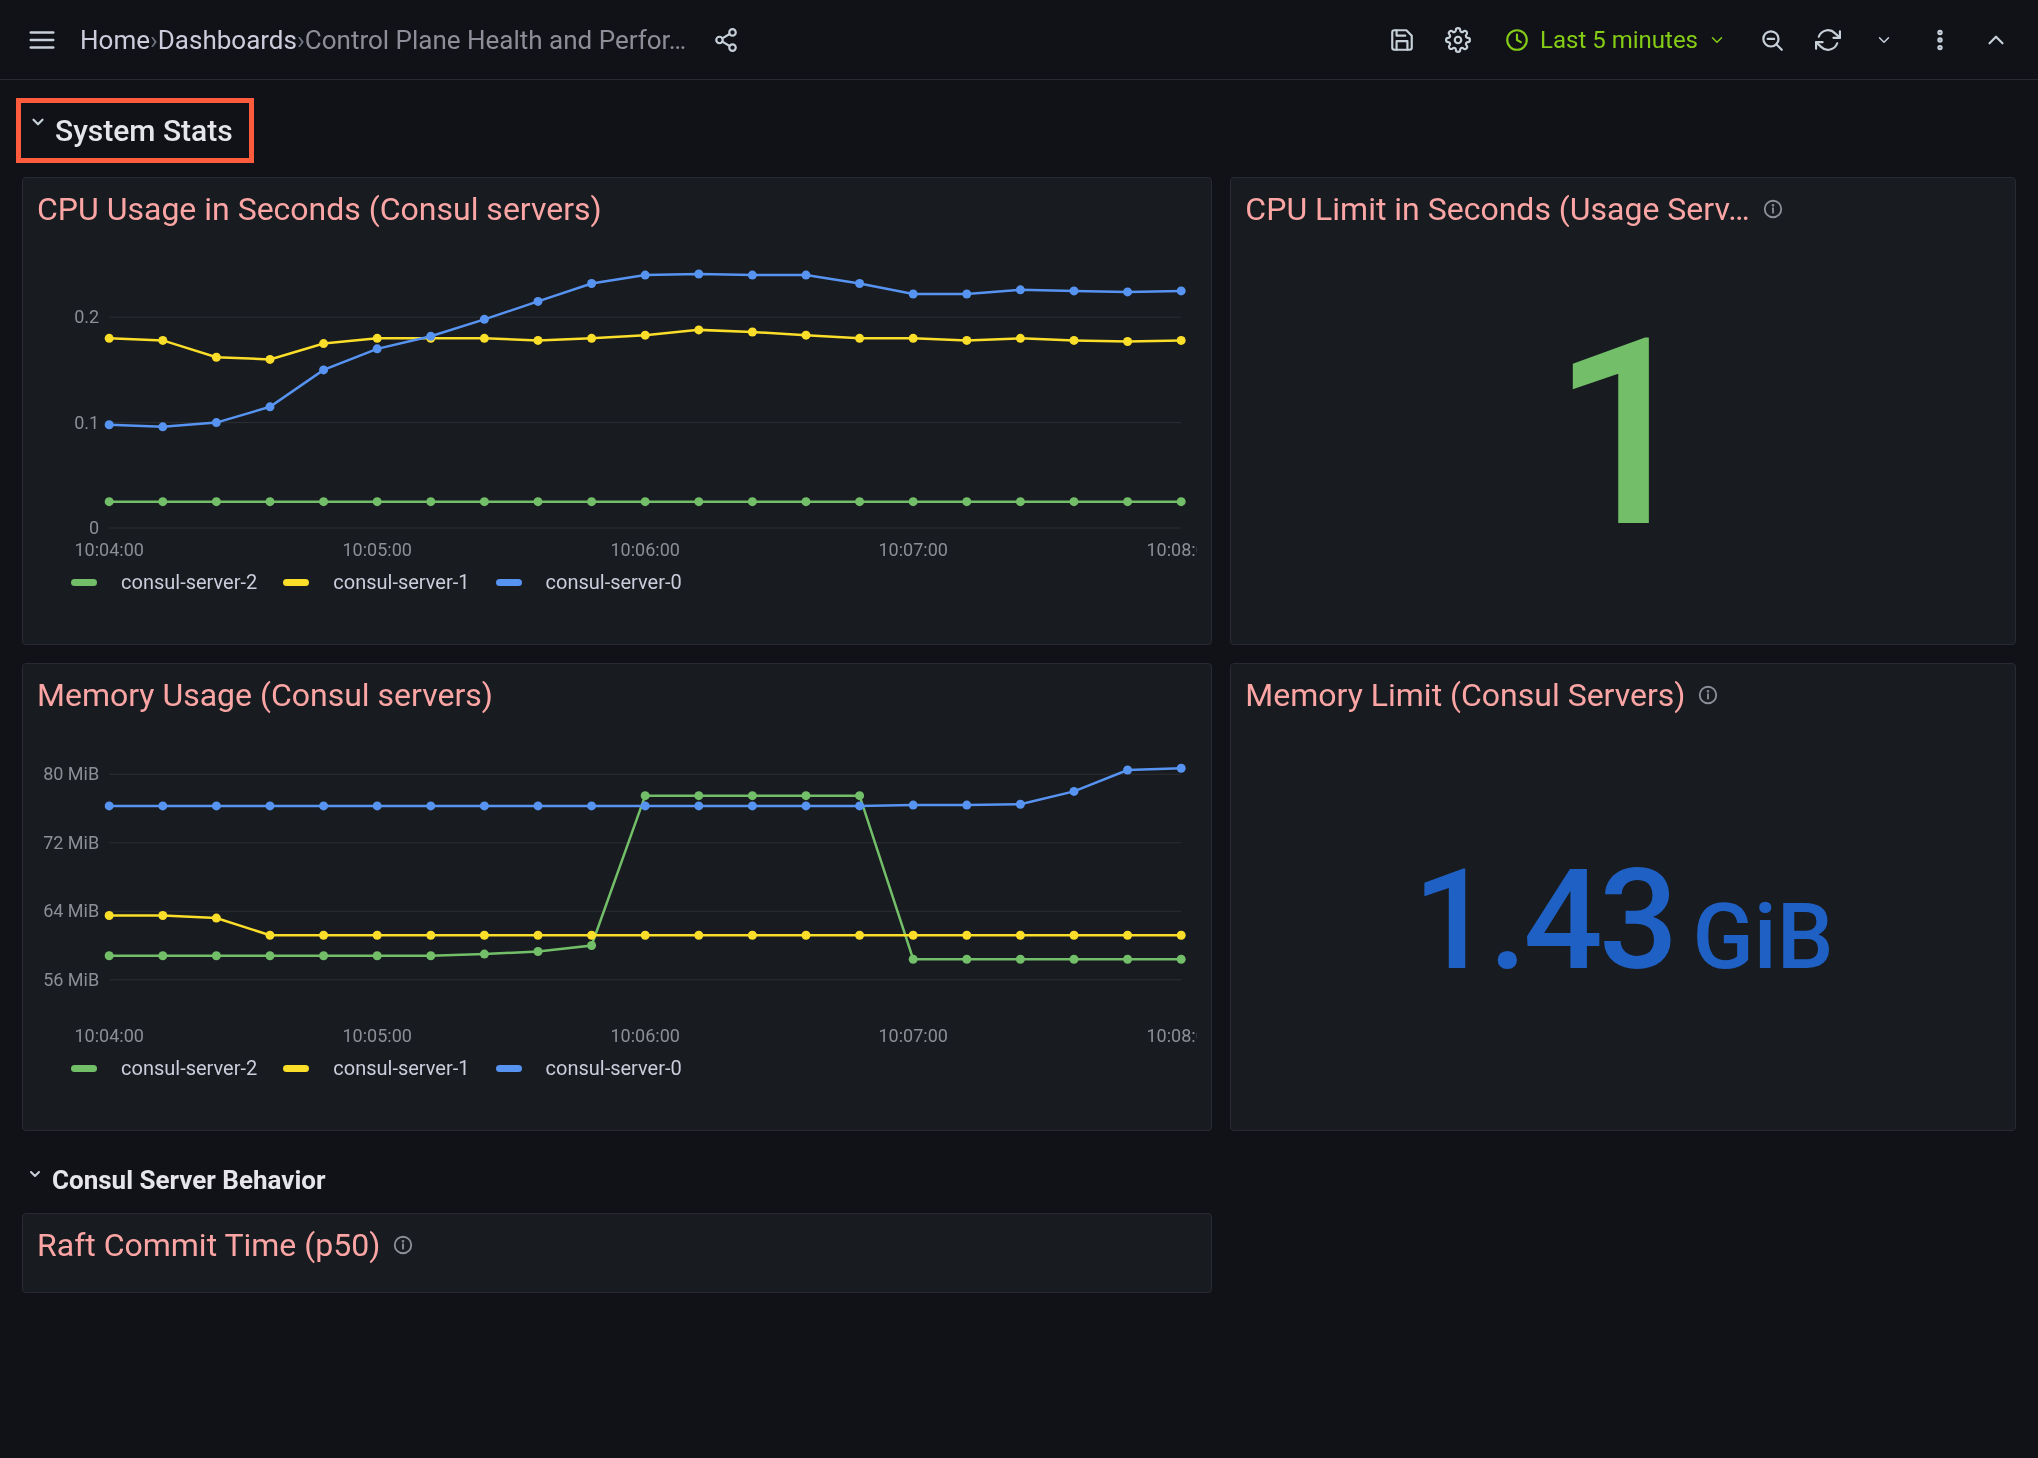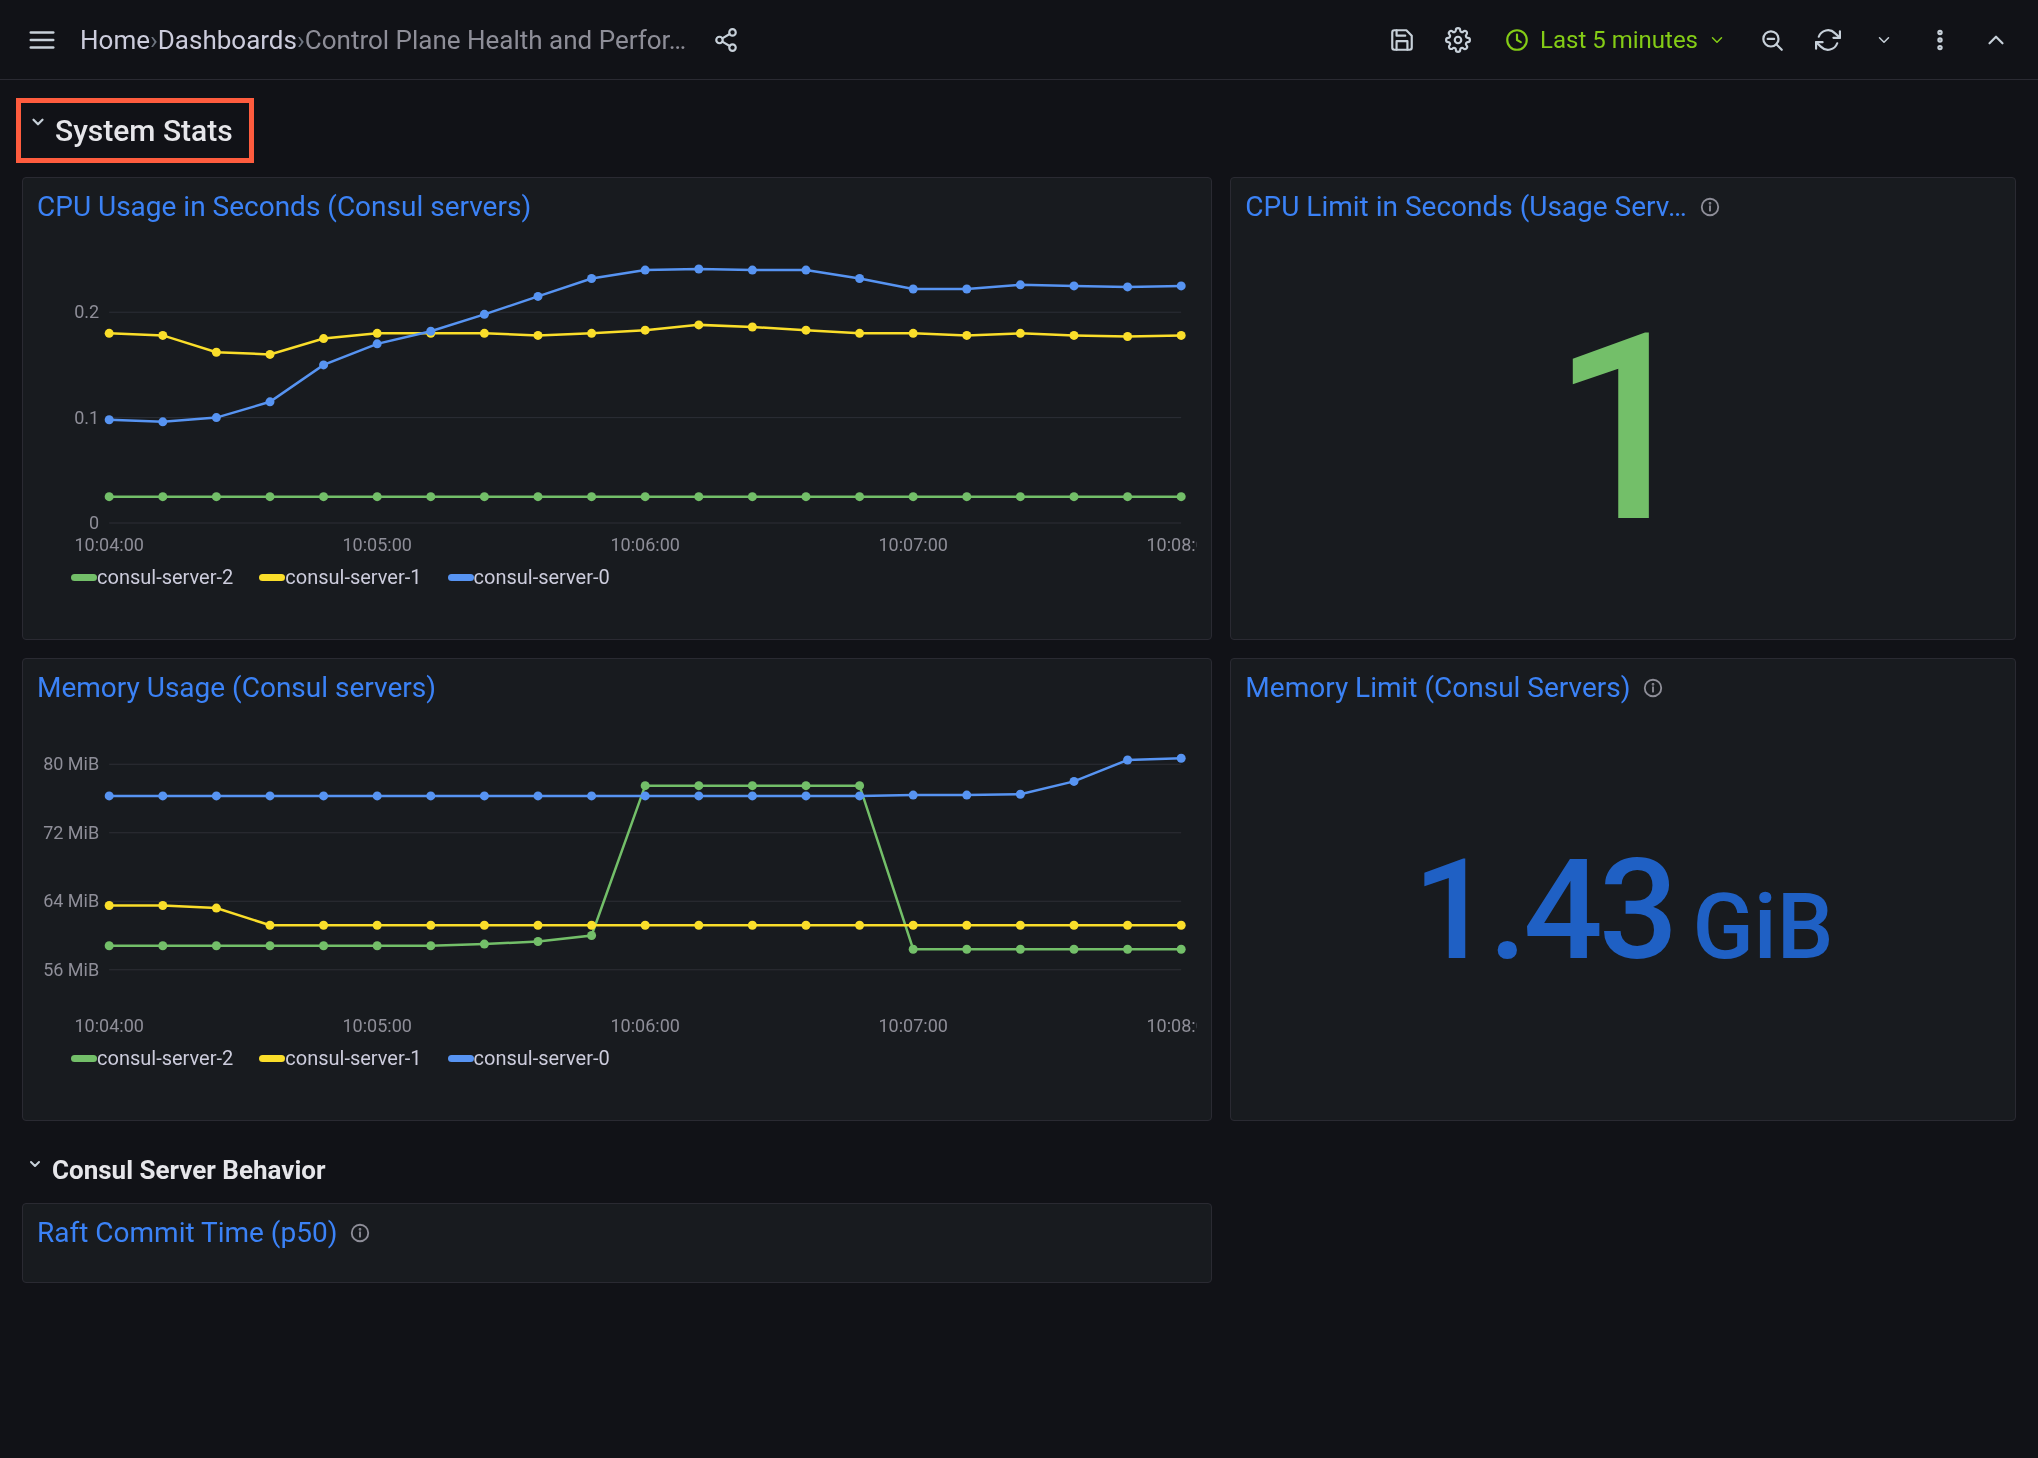--- a/index.html
+++ b/index.html
@@ -79,40 +79,40 @@
     border-radius: 4px;
     padding: 12px 14px 10px 14px;
     display: flex;
     flex-direction: column;
     min-height: 100px;
   }
   .panel-title-row {
     display: flex; align-items: center; gap: 12px;
     margin-bottom: 6px;
   }
-  .panel-title { font-size: 28px; color: #3b82f6; white-space: nowrap; overflow: hidden; text-overflow: ellipsis; }
+  .panel-title { font-size: 32px; color: #fca5a5; white-space: nowrap; overflow: hidden; text-overflow: ellipsis; }
   .panel-info { color: #8e8e98; cursor: pointer; display:flex; }
 
   .stat-panel-body {
     flex: 1; display: flex; align-items: center; justify-content: center;
     min-height: 400px;
   }
   .stat-value { font-weight: 500; letter-spacing: -4px; line-height: 1; display:flex; align-items:baseline; gap:18px;}
   .stat-green { color: #73bf69; font-size: 260px; }
   .stat-blue { color: #1f60c4; }
   .stat-blue .num { font-size: 140px; }
   .stat-blue .unit { font-size: 90px; letter-spacing: 0; }
 
   .chart-panel-body { flex:1; display:flex; flex-direction:column; }
   .chart-svg { width: 100%; height: 330px; }
   .chart-legend {
     display: flex; gap: 26px; padding: 6px 10px 2px 34px;
     font-size: 20px; color: #ccccdc;
   }
-  .legend-item { display:flex; align-items:center; gap:0; cursor:pointer; }
+  .legend-item { display:flex; align-items:center; gap:24px; cursor:pointer; }
   .legend-swatch { width: 26px; height: 7px; border-radius: 4px; }
 
   .axis-label { fill: #8e8e98; font-size: 18px; }
   .grid-line { stroke: #2c2f36; stroke-width: 1; }
   .series-line { fill: none; stroke-width: 2.5; }
   .series-pt { r: 4.5; }
 
   svg.icon { width: 26px; height: 26px; stroke: currentColor; fill: none; stroke-width: 2; stroke-linecap: round; stroke-linejoin: round; }
   svg.icon.lg { width: 30px; height: 30px; }
 </style>

